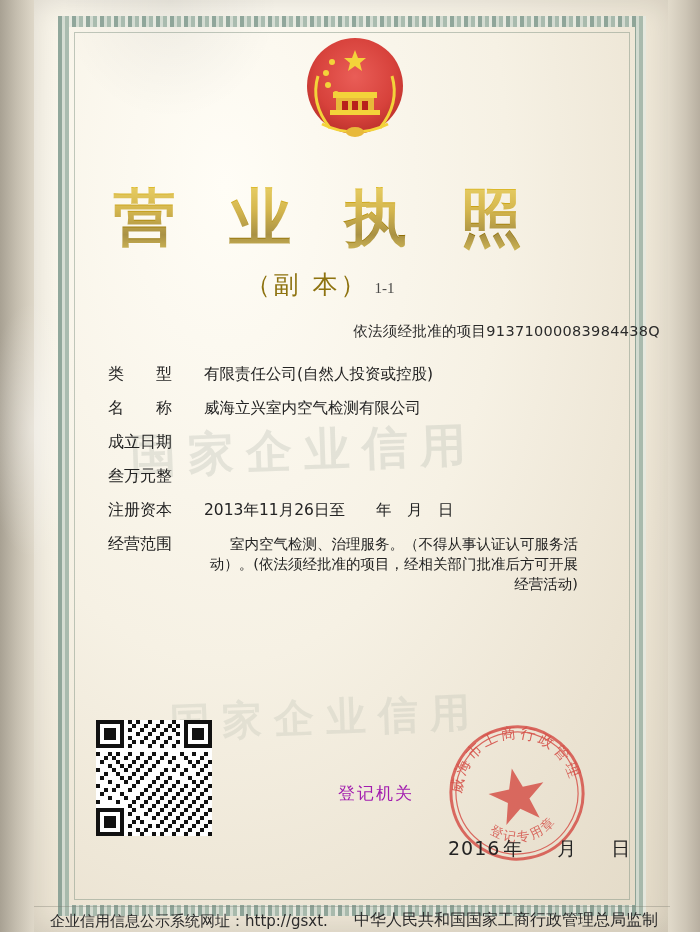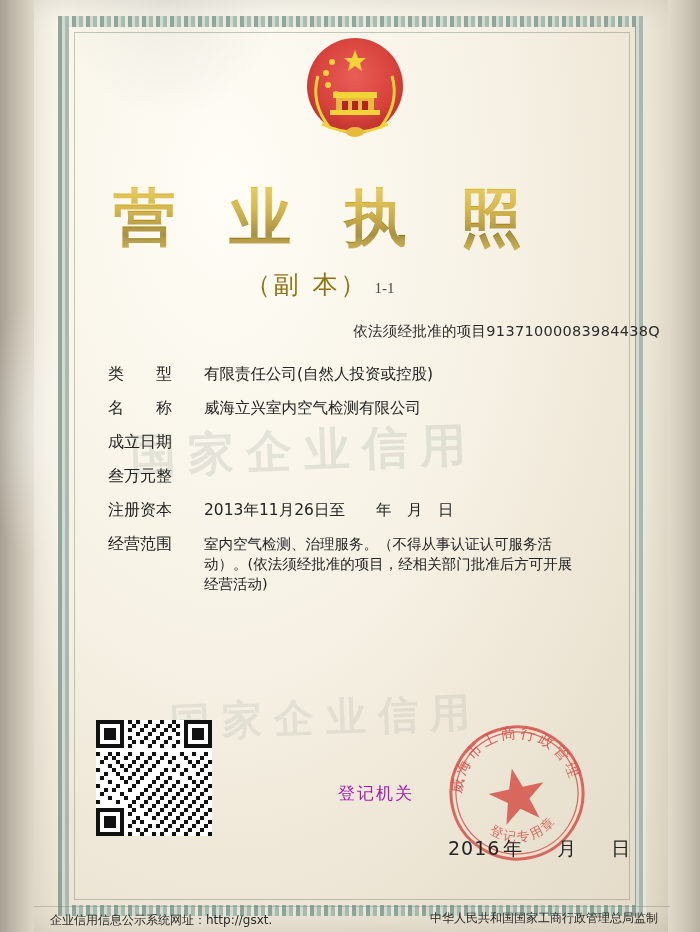--- a/index.html
+++ b/index.html
@@ -146,21 +146,21 @@
     flex: 0 0 96px;
     font-size: 16px;
     letter-spacing: 0px;
     white-space: nowrap;
   }
   .value {
     font-size: 15.5px;
     line-height: 21px;
     flex: 1;
   }
-  .value.small { font-size: 14.5px; line-height: 20px; }
+  .value.small { font-size: 14.5px; line-height: 20px; text-align: right; }
 
   
   .watermark {
     position: absolute;
     left: 130px;
     top: 420px;
     font-family: "DejaVu Sans", sans-serif;
     font-size: 46px;
     letter-spacing: 12px;
     color: rgba(150,160,150,0.22);
@@ -218,30 +218,30 @@
   }
   .reg-date .d { margin: 0 3px; }
   .reg-date .blank { display:inline-block; width: 28px; }
 
   
   .footer-left {
     position: absolute;
     left: 50px;
     top: 912px;
     font-family: "DejaVu Sans", sans-serif;
-    font-size: 12px;
+    font-size: 15px;
     color: #2a2a2a;
     white-space: nowrap;
   }
   .footer-right {
     position: absolute;
     right: 42px;
     top: 910px;
     font-family: "DejaVu Sans", sans-serif;
-    font-size: 12px;
+    font-size: 16px;
     color: #2a2a2a;
     white-space: nowrap;
   }
   .footer-rule {
     position: absolute;
     left: 34px;
     top: 906px;
     width: 636px;
     height: 1px;
     background: rgba(120,120,110,.35);

